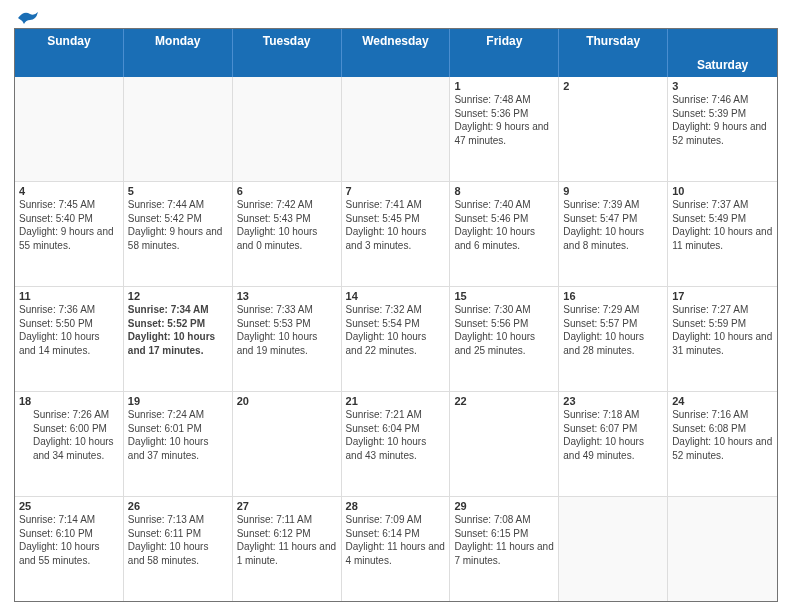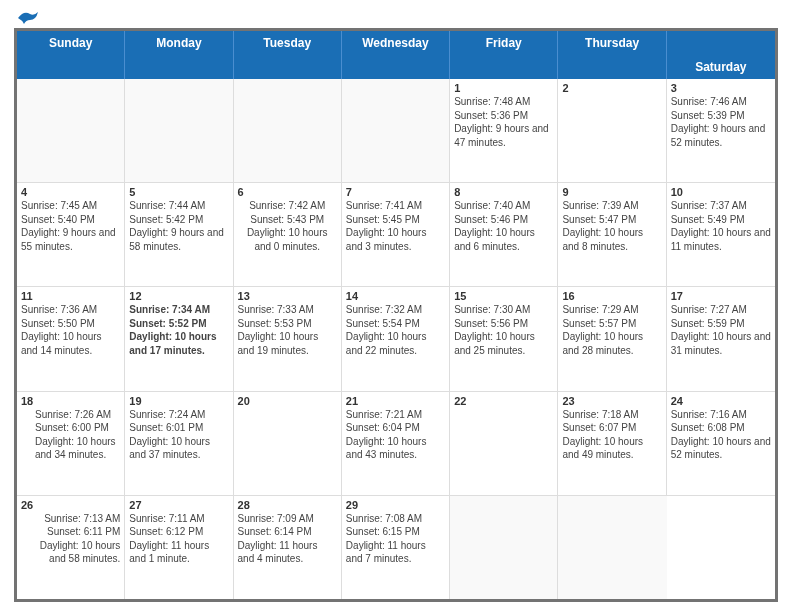--- a/index.html
+++ b/index.html
@@ -37,21 +37,21 @@
       color: #333;
     }
     .subtitle {
       font-size: 14px;
       color: #555;
     }
     .calendar {
       flex: 1;
       display: flex;
       flex-direction: column;
-      border: 3px solid #737373;
+      border: 1px solid #737373;
     }
     .calendar-header {
       display: grid;
       grid-template-columns: repeat(7, 1fr);
       background: #1a6eb5;
     }
     .cal-header-cell {
       color: #fff;
       font-size: 12px;
       font-weight: bold;
@@ -155,21 +155,21 @@
 Daylight: 9 hours and 55 minutes.</div>
           </div>
           <div class="cal-cell">
             <div class="day-number">5</div>
             <div class="day-info" style="white-space: pre-line;">Sunrise: 7:44 AM
 Sunset: 5:42 PM
 Daylight: 9 hours and 58 minutes.</div>
           </div>
           <div class="cal-cell">
             <div class="day-number">6</div>
-            <div class="day-info" style="white-space: pre-line; text-align: center;">Sunrise: 7:42 AM
+            <div class="day-info" style="white-space: pre-line;">Sunrise: 7:42 AM
 Sunset: 5:43 PM
 Daylight: 10 hours and 0 minutes.</div>
           </div>
           <div class="cal-cell">
             <div class="day-number">7</div>
             <div class="day-info" style="white-space: pre-line;">Sunrise: 7:41 AM
 Sunset: 5:45 PM
 Daylight: 10 hours and 3 minutes.</div>
           </div>
           <div class="cal-cell">
@@ -268,22 +268,28 @@
           </div>
           <div class="cal-cell">
             <div class="day-number">24</div>
             <div class="day-info" style="white-space: pre-line;">Sunrise: 7:16 AM
 Sunset: 6:08 PM
 Daylight: 10 hours and 52 minutes.</div>
           </div>
         </div>
         <div class="calendar-row">
           <div class="cal-cell">
+            <div class="day-number">25</div>
+            <div class="day-info" style="white-space: pre-line;">Sunrise: 7:14 AM
+Sunset: 6:10 PM
+Daylight: 10 hours and 55 minutes.</div>
+          </div>
+          <div class="cal-cell">
             <div class="day-number">26</div>
-            <div class="day-info" style="white-space: pre-line; text-align: right;">Sunrise: 7:13 AM
+            <div class="day-info" style="white-space: pre-line;">Sunrise: 7:13 AM
 Sunset: 6:11 PM
 Daylight: 10 hours and 58 minutes.</div>
           </div>
           <div class="cal-cell">
             <div class="day-number">27</div>
             <div class="day-info" style="white-space: pre-line;">Sunrise: 7:11 AM
 Sunset: 6:12 PM
 Daylight: 11 hours and 1 minute.</div>
           </div>
           <div class="cal-cell">

